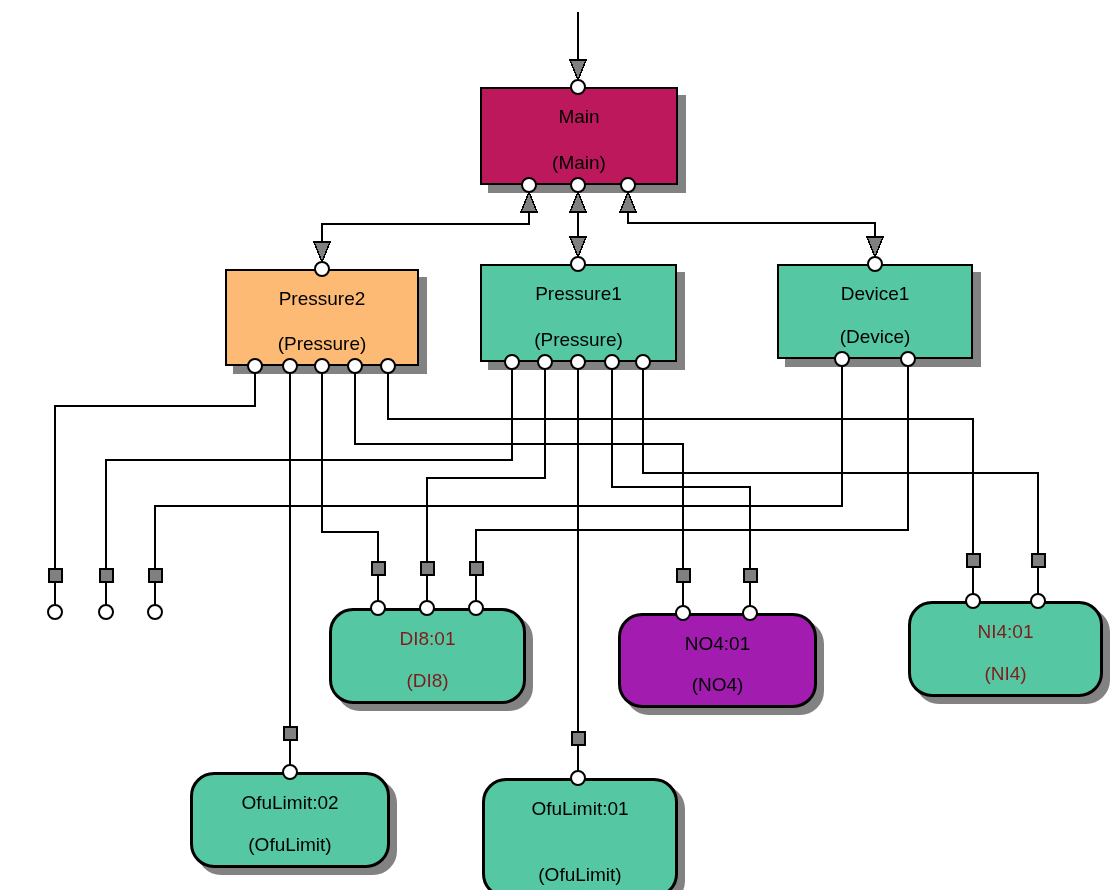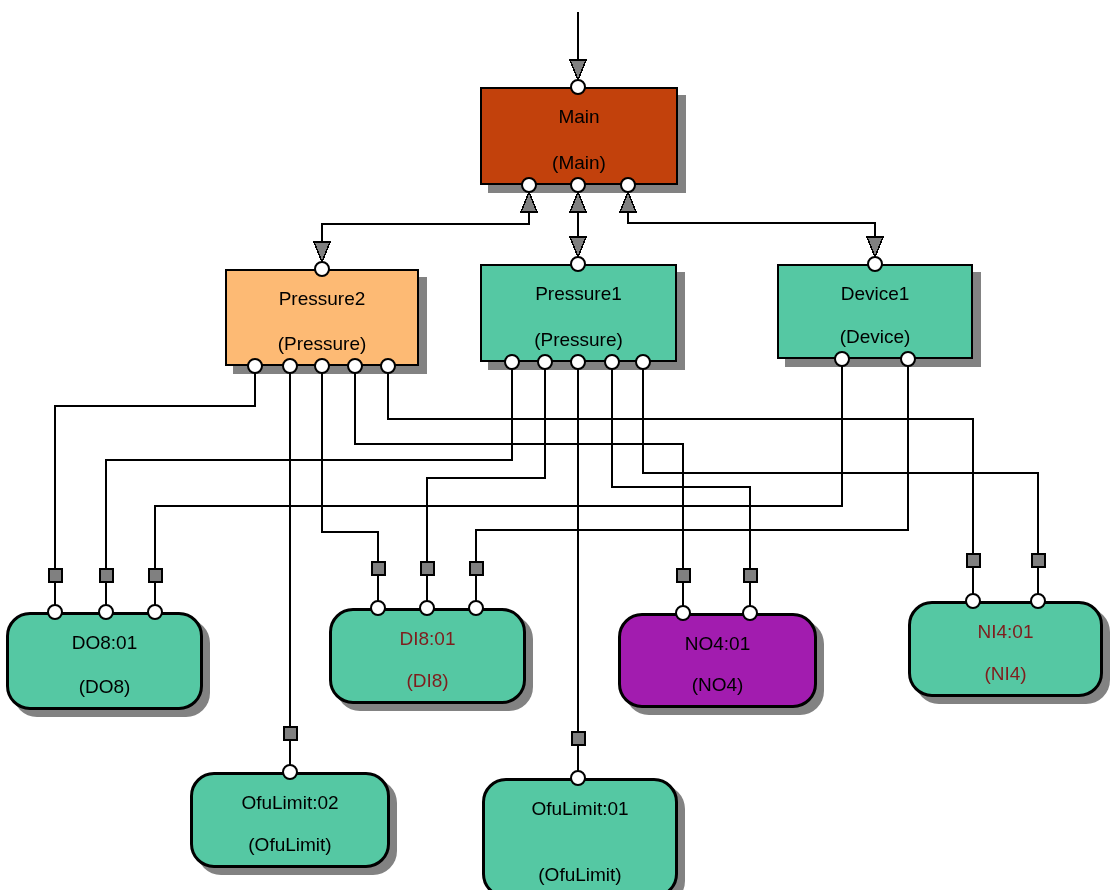--- a/index.html
+++ b/index.html
@@ -38,39 +38,35 @@
     position:absolute;
     left:0;top:0;
     z-index:2;
     pointer-events:none;
   }
 </style>
 </head>
 <body>
 
 <div id="canvas" style="width: 1120px; height: 890px; background: rgb(255, 255, 255);">
-    <div class="node rect" style="left: 480px; top: 87px; width: 198px; height: 98px; background: #c2410c; border-color: rgb(0, 0, 0); color: rgb(0, 0, 0);">
+    <div class="node rect" style="left: 480px; top: 87px; width: 198px; height: 98px; background: #be185d; border-color: rgb(0, 0, 0); color: rgb(0, 0, 0);">
       <span class="lbl">Main</span>
       <span class="lbl">(Main)</span>
     </div>
     <div class="node rect" style="left: 225px; top: 269px; width: 194px; height: 97px; background: #fdba74; border-color: rgb(0, 0, 0); color: rgb(0, 0, 0);">
       <span class="lbl">Pressure2</span>
       <span class="lbl">(Pressure)</span>
     </div>
     <div class="node rect" style="left: 480px; top: 264px; width: 197px; height: 98px; background: rgb(85, 200, 163); border-color: rgb(0, 0, 0); color: rgb(0, 0, 0);">
       <span class="lbl">Pressure1</span>
       <span class="lbl">(Pressure)</span>
     </div>
     <div class="node rect" style="left: 777px; top: 264px; width: 196px; height: 95px; background: rgb(85, 200, 163); border-color: rgb(0, 0, 0); color: rgb(0, 0, 0);">
       <span class="lbl">Device1</span>
       <span class="lbl">(Device)</span>
-    </div>
-    <div class="node rounded" style="left: 6px; top: 612px; width: 197px; height: 98px; background: rgb(85, 200, 163); border-color: rgb(0, 0, 0); color: rgb(0, 0, 0);">
-      <span class="lbl">DO8:01</span>
-      <span class="lbl">(DO8)</span>
     </div>
     <div class="node rounded" style="left: 329px; top: 608px; width: 197px; height: 96px; background: rgb(85, 200, 163); border-color: rgb(0, 0, 0); color: #7f1d1d;">
       <span class="lbl">DI8:01</span>
       <span class="lbl">(DI8)</span>
     </div>
     <div class="node rounded" style="left: 618px; top: 613px; width: 199px; height: 95px; background: #a21caf; border-color: rgb(0, 0, 0); color: rgb(0, 0, 0);">
       <span class="lbl">NO4:01</span>
       <span class="lbl">(NO4)</span>
     </div>
     <div class="node rounded" style="left: 908px; top: 601px; width: 195px; height: 96px; background: rgb(85, 200, 163); border-color: rgb(0, 0, 0); color: #7f1d1d;">

